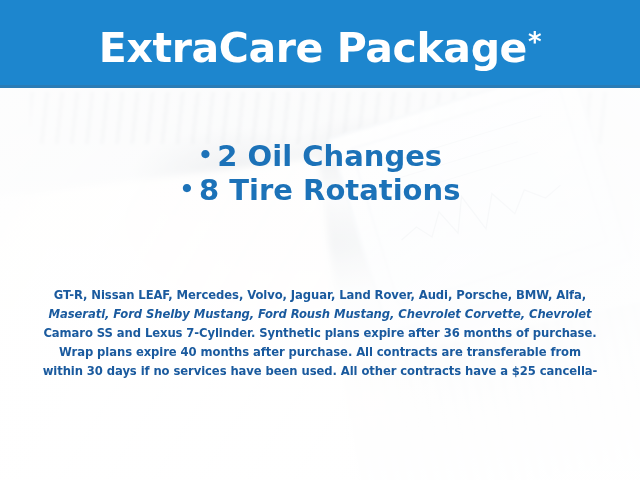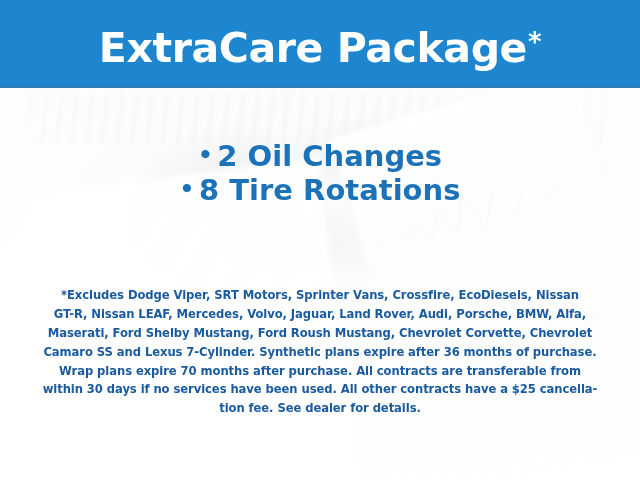--- a/index.html
+++ b/index.html
@@ -267,22 +267,20 @@
     <span>ExtraCare Package</span>
       <span class="star">*</span>
   </div>
 
   <div class="benefits">
     <div class="benefit-line b1"><span class="dot">•</span><span>2 Oil Changes</span></div>
     <div class="benefit-line b2"><span class="dot">•</span><span>8 Tire Rotations</span></div>
   </div>
 
   <div class="fineprint">
-    <span style="display: block;">*Excludes Dodge Viper, SRT Motors, Sprinter Vans, Crossfire, EcoDiesels, Nissan</span>
     <span style="display: block;">GT-R, Nissan LEAF, Mercedes, Volvo, Jaguar, Land Rover, Audi, Porsche, BMW, Alfa,</span>
-    <span style="display: block;">Maserati, Ford Shelby Mustang, Ford Roush Mustang, Chevrolet Corvette, Chevrolet</span>
+    <span style="display: block; font-style: italic;">Maserati, Ford Shelby Mustang, Ford Roush Mustang, Chevrolet Corvette, Chevrolet</span>
     <span style="display: block;">Camaro SS and Lexus 7-Cylinder. Synthetic plans expire after 36 months of purchase.</span>
-    <span style="display: block;">Wrap plans expire 70 months after purchase. All contracts are transferable from</span>
+    <span style="display: block;">Wrap plans expire 40 months after purchase. All contracts are transferable from</span>
     <span style="display: block;">within 30 days if no services have been used. All other contracts have a $25 cancella-</span>
-    <span style="display: block;">tion fee. See dealer for details.</span>
   </div>
 
 </div>
 
 </body></html>

